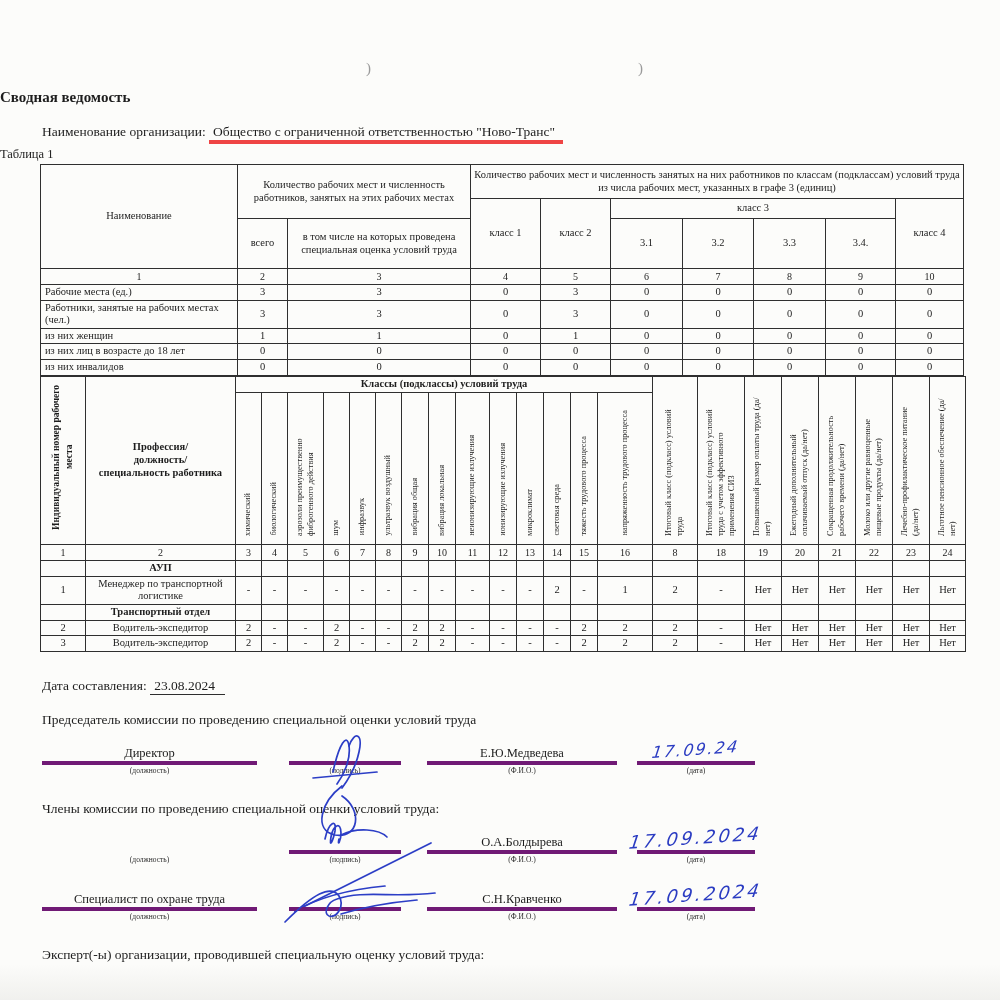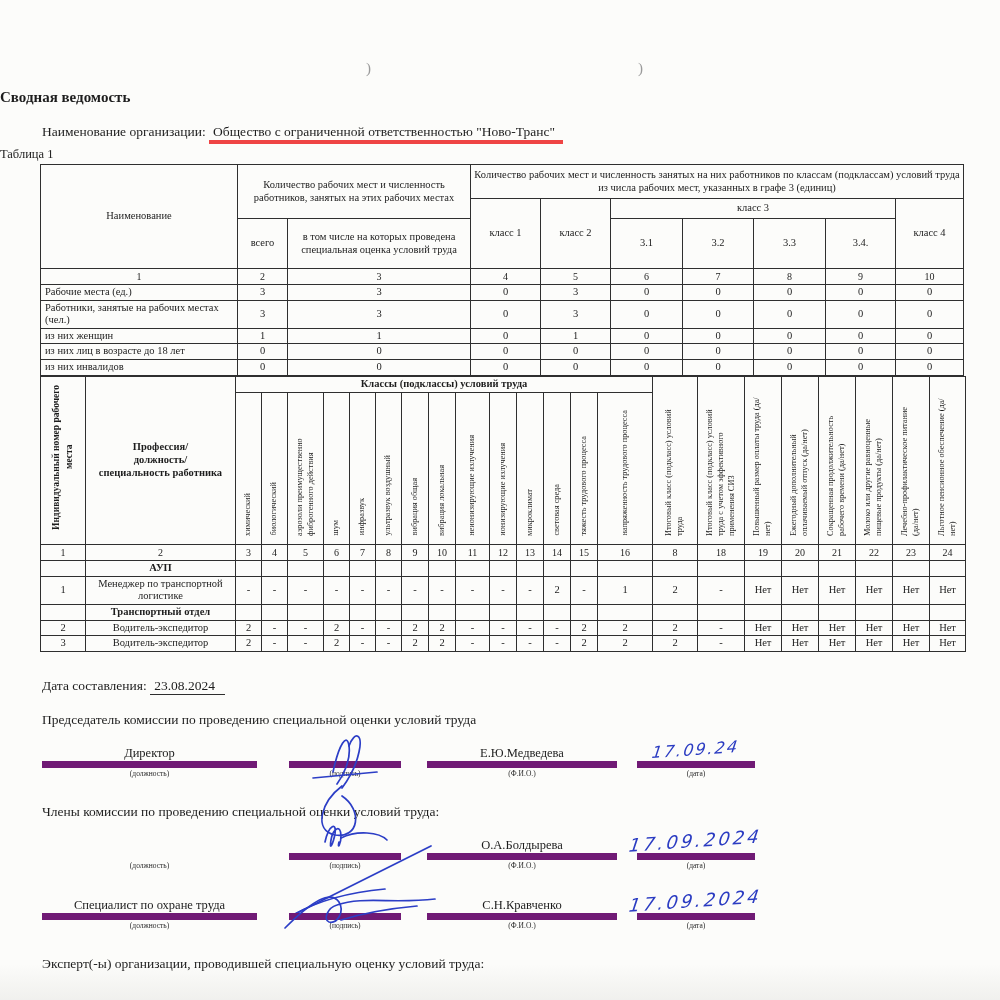--- a/index.html
+++ b/index.html
@@ -28,21 +28,21 @@
   .prewrap{white-space:pre-line;}
   .grp{font-weight:bold;}
   .prof{font-size:10.5px;}
   .footer{margin-left:42px;font-size:13.5px;}
   .date-line{margin-top:26px;}
   .date-line .underlined{border-bottom:1px solid #2e2e2e;padding:0 10px 1px 4px;}
   .sec-heading{margin-top:18px;}
   .sec-heading.mt-lg{margin-top:26px;}
   .sig-row{display:flex;margin-top:14px;align-items:flex-end;}
   .sig-field{position:relative;}
-  .sig-value{border-bottom:7px solid #701a75;min-height:19px;text-align:center;font-size:12.5px;
+  .sig-value{border-bottom:4px solid #701a75;min-height:19px;text-align:center;font-size:12.5px;
              display:flex;align-items:flex-end;justify-content:center;}
   .sig-caption{text-align:center;font-size:7.5px;color:#2a2a2a;padding-top:1px;}
   .w-pos{width:215px;margin-right:32px;}
   .w-sig{width:112px;margin-right:26px;}
   .w-name{width:190px;margin-right:20px;}
   .w-date{width:118px;}
   .hand{display:inline-block;color:#2b3cc2;font-style:italic;letter-spacing:2px;
         font-size:16px;transform:rotate(-4deg) skewX(-12deg);position:relative;top:-2px;
         font-family:"DejaVu Sans",sans-serif;white-space:nowrap;}
   .hand-lg{font-size:18px;letter-spacing:3px;}

